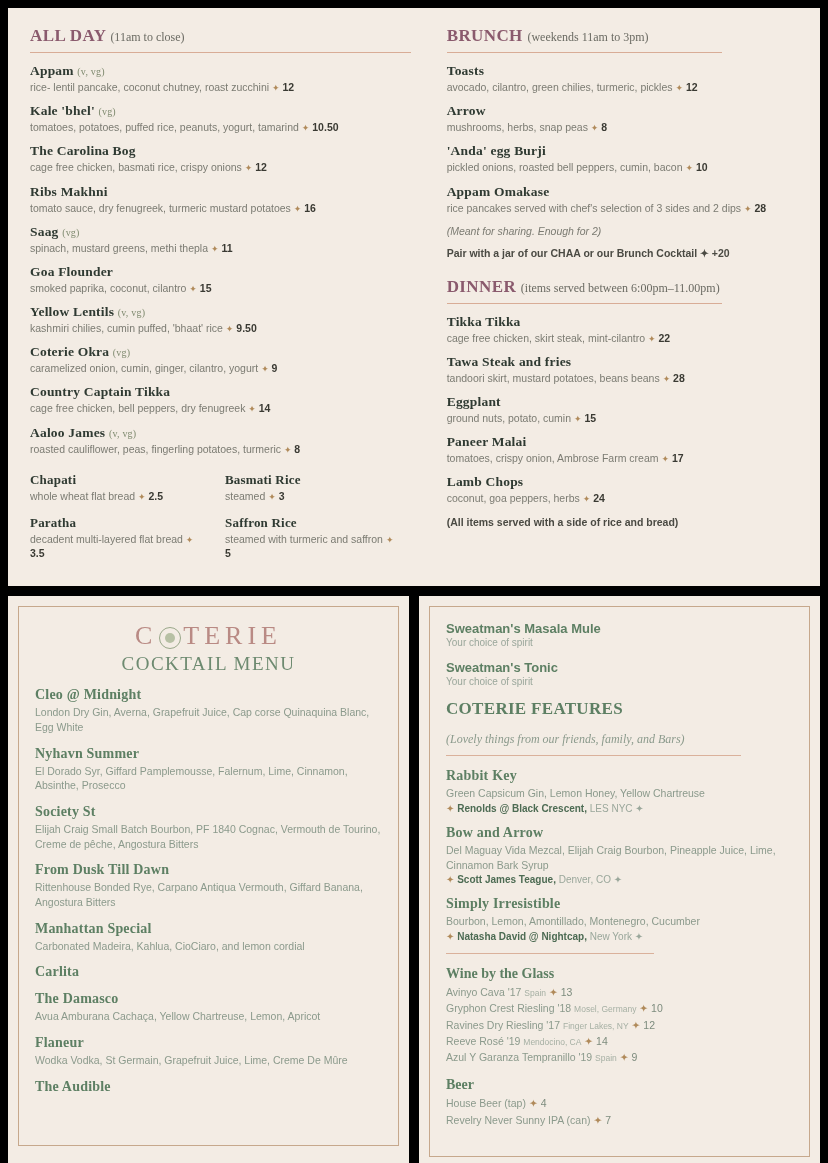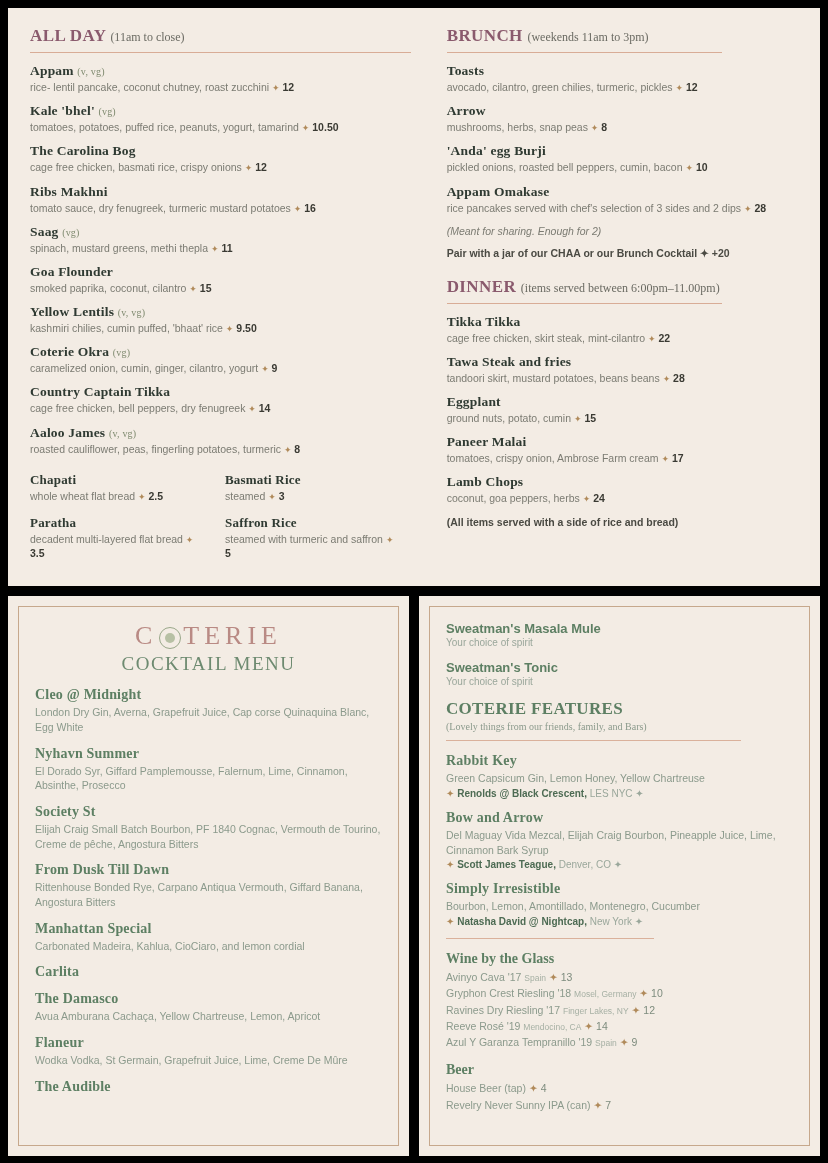--- a/index.html
+++ b/index.html
@@ -174,24 +174,25 @@
 
   .feat-head {
     font-family: "Liberation Serif", serif;
     font-weight: bold;
     font-size: 17px;
     color: #5d7f63;
     letter-spacing: .3px;
     margin-top: 6px;
   }
   .feat-sub {
-    font-size: 10px;
+    font-size: 12px;
     color: #8b9a8c;
     font-family: "Liberation Serif", serif;
-    margin-top: 2px;
+    margin-top: 13px;
+    font-style: italic;
   }
   .ck-rule {
     height: 1px;
     background: #c98b6b;
     opacity: .6;
     margin: 8px 0 12px 0;
   }
   .ck-rule.w60 { width: 60%; }
   .ck-rule.w85 { width: 85%; }
 

